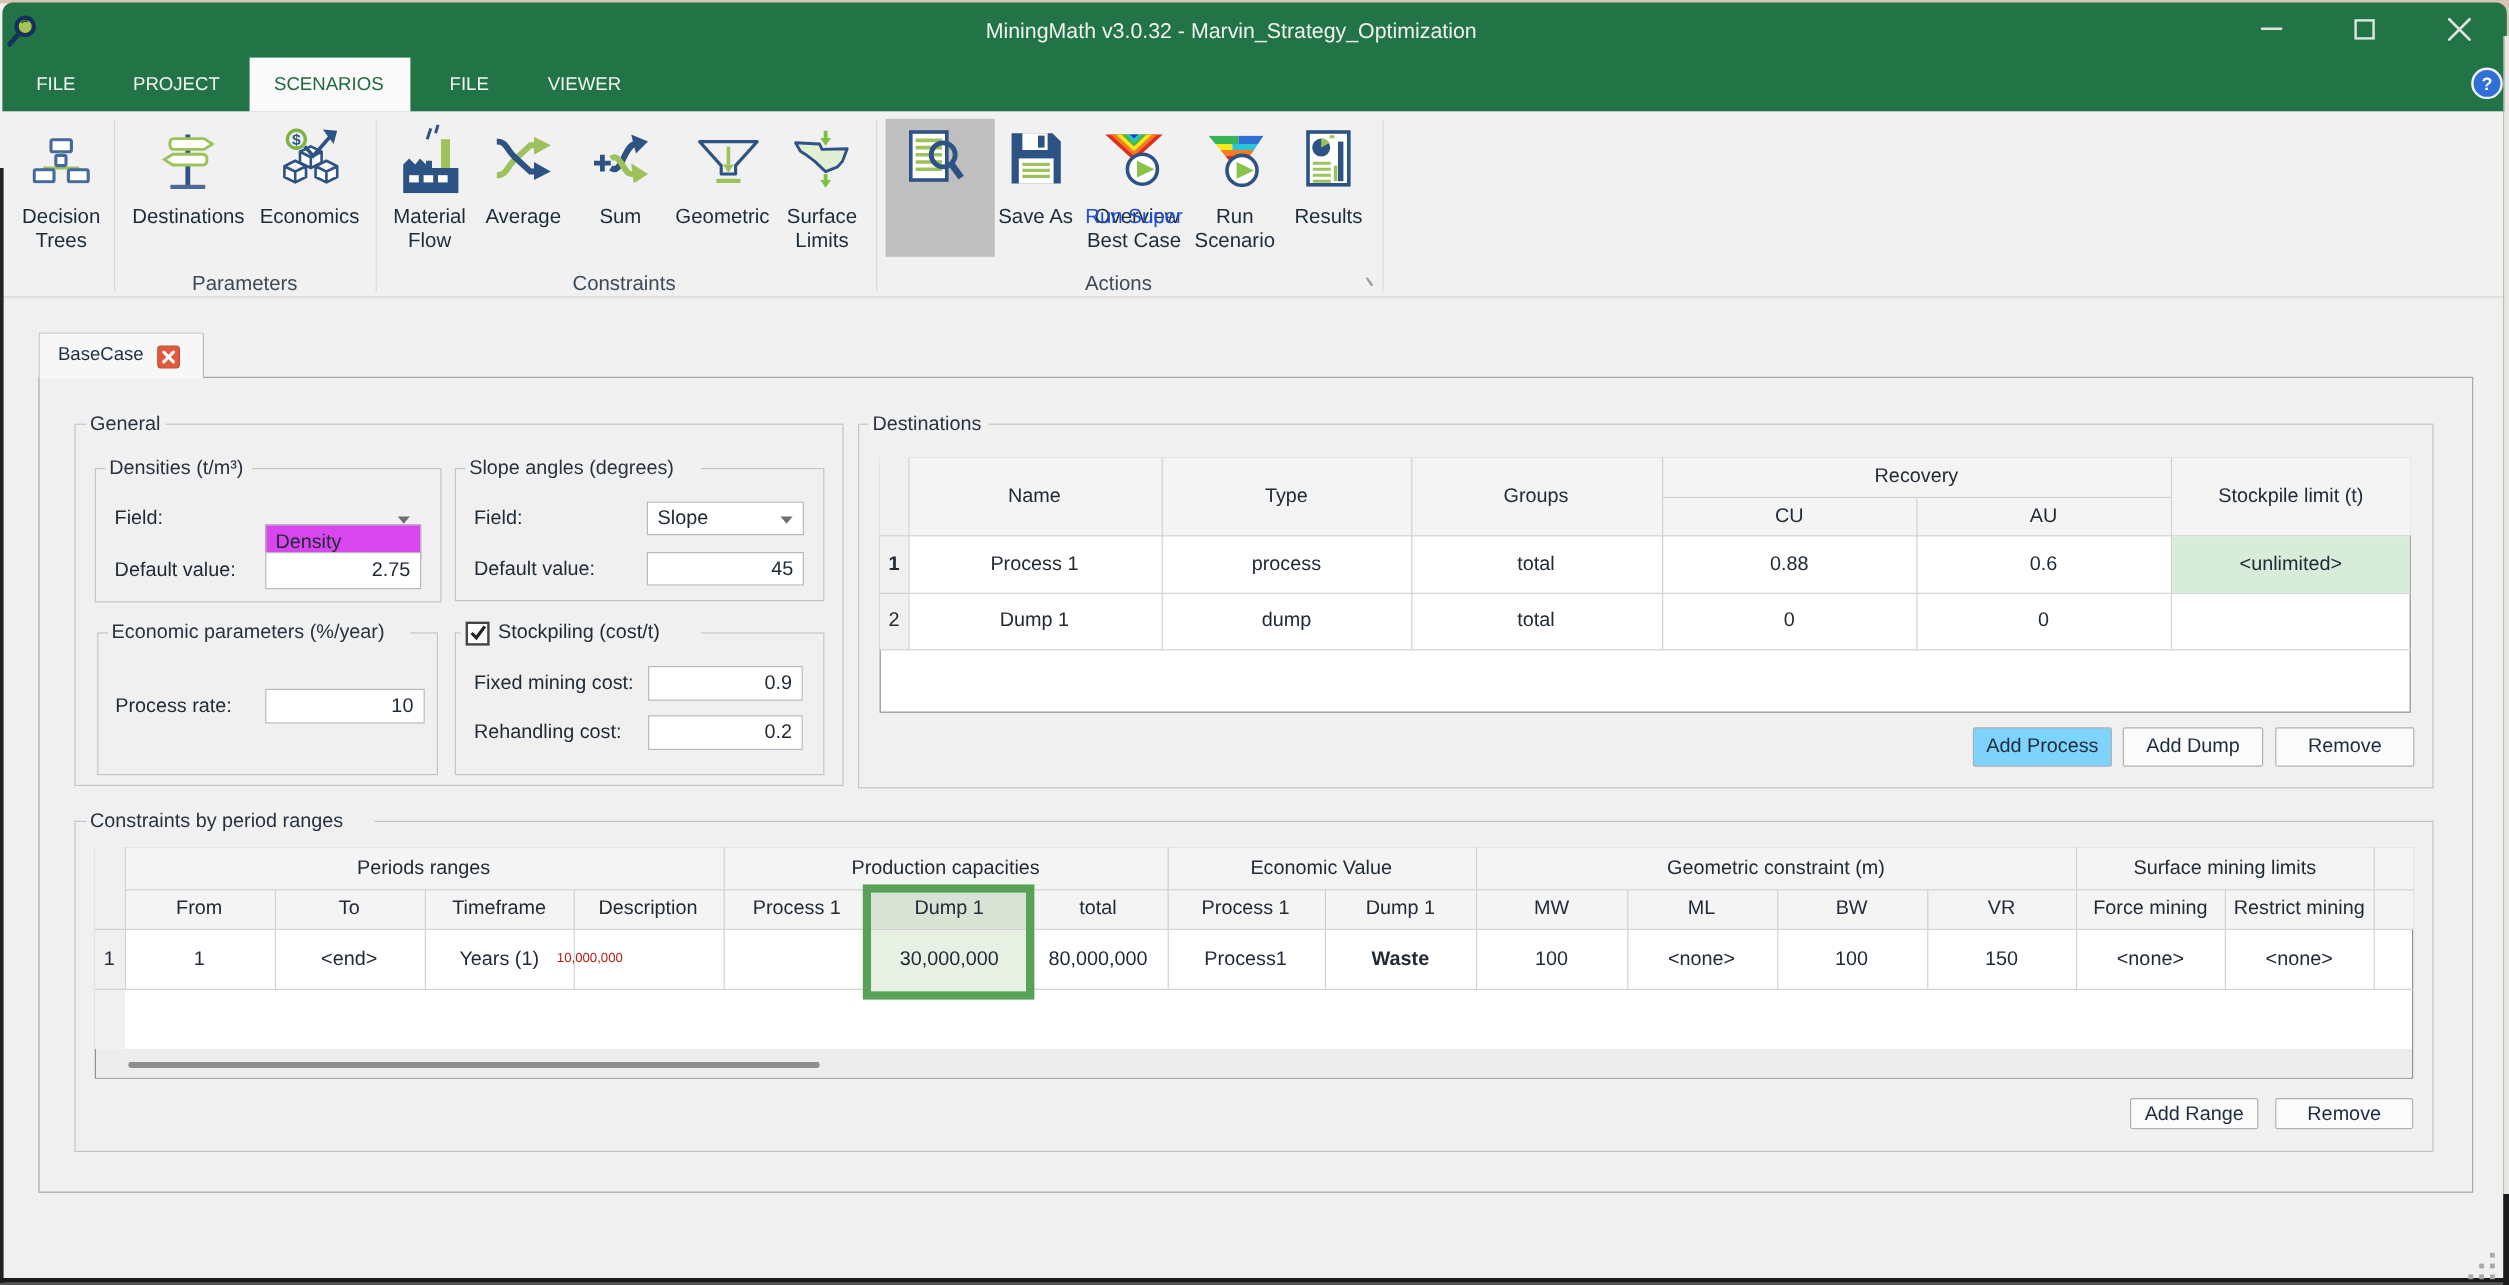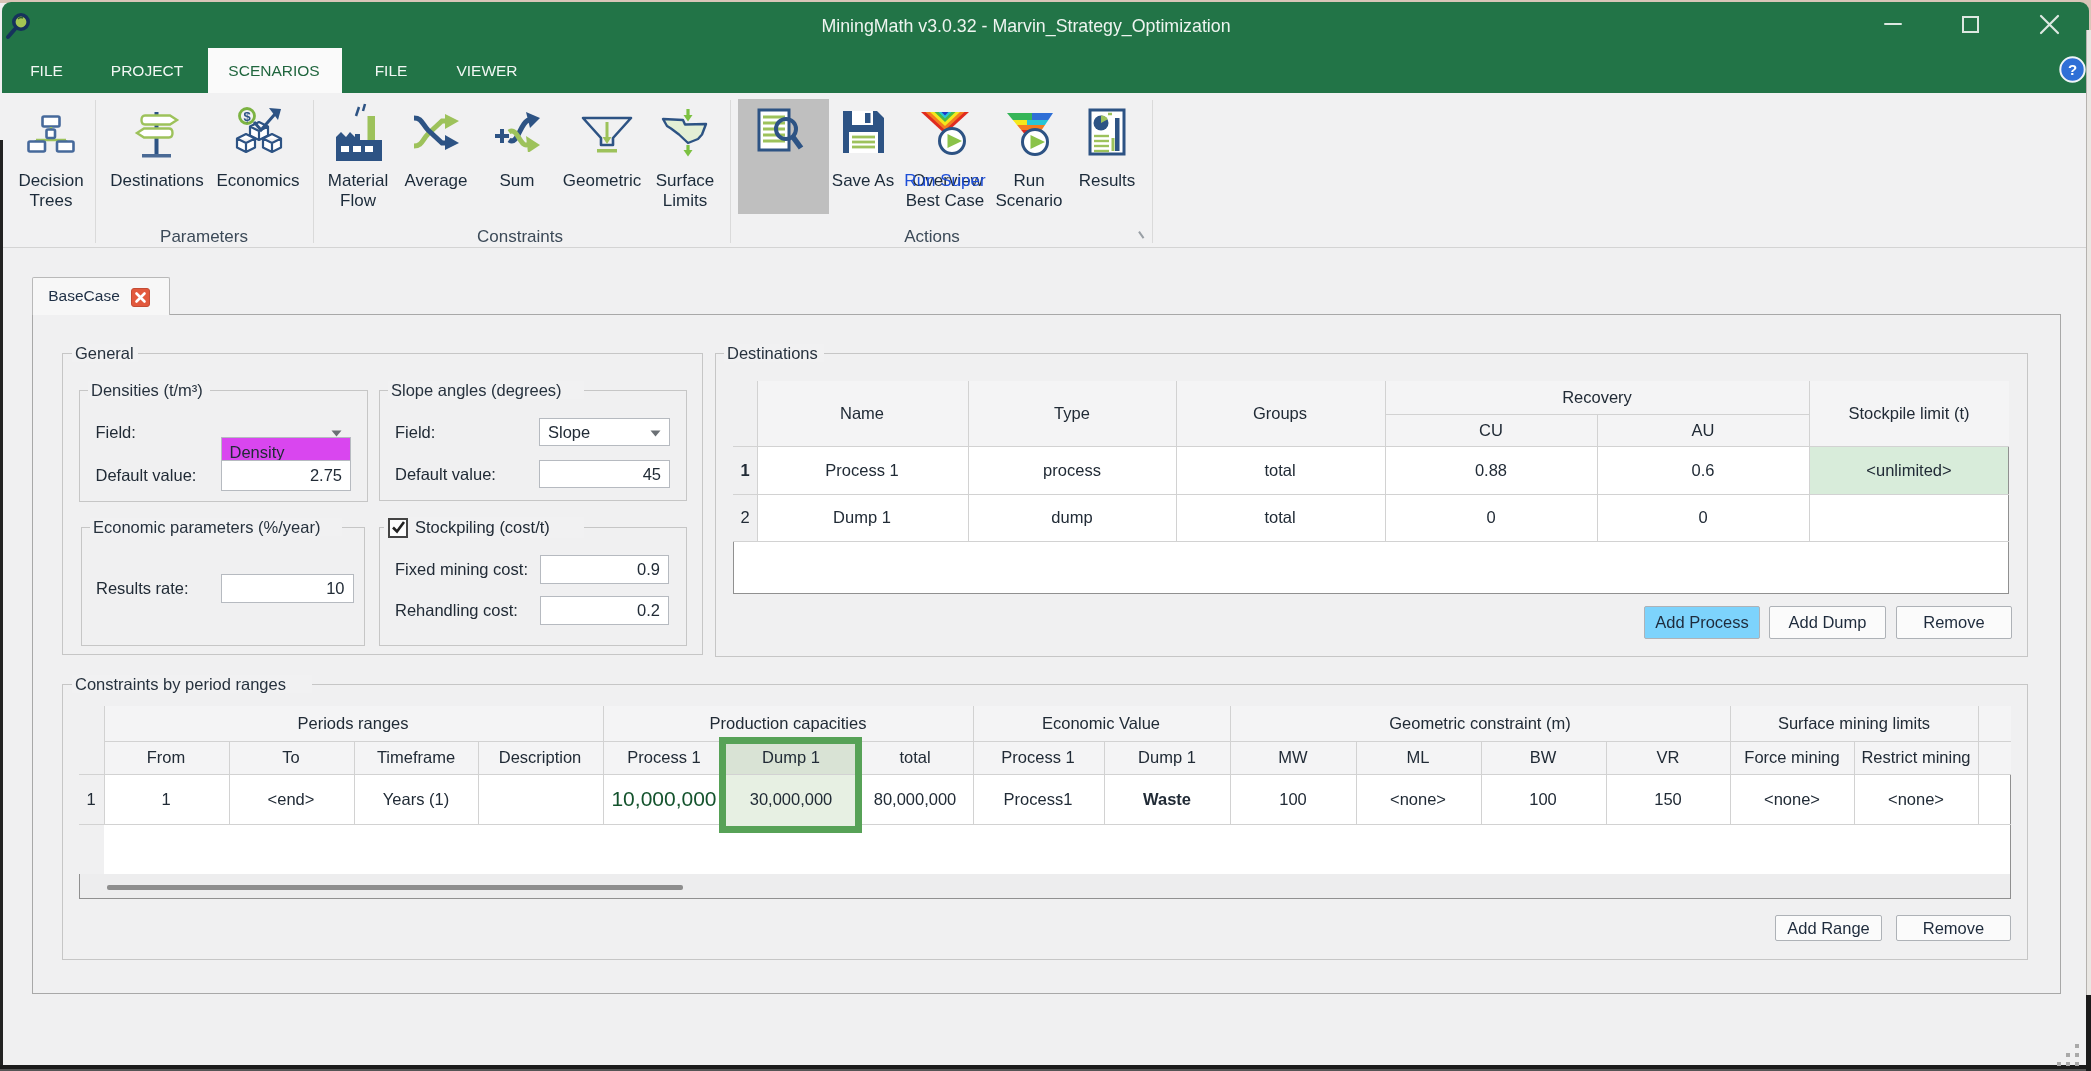--- a/index.html
+++ b/index.html
@@ -223,21 +223,21 @@
     </svg>
 <div style="position:absolute;left:95.5px;top:460px;width:600px;height:31px;line-height:31px;font-size:16.5px;color:#212b36;">Default value:</div>
 <div style="position:absolute;left:220.5px;top:460px;width:130.5px;height:31px;background:#fff;border:1px solid #b6bac0;line-height:29px;font-size:16.5px;color:#212b36;padding-right:8px;text-align:right;">2.75</div>
 <div style="position:absolute;left:395px;top:418px;width:600px;height:28px;line-height:28px;font-size:16.5px;color:#212b36;">Field:</div>
 <div style="position:absolute;left:539px;top:418px;width:131px;height:28px;background:#fff;border:1px solid #b6bac0;line-height:26px;font-size:16.5px;color:#212b36;padding-left:8px;text-align:left;">Slope</div>
 <svg style="position:absolute;left:650px;top:429.5px" width="11" height="7" viewBox="0 0 11 7">
 <path d="M0.5 0.5 L10.5 0.5 L5.5 6.5 Z" fill="#6b7075"></path>
     </svg>
 <div style="position:absolute;left:395px;top:460px;width:600px;height:28px;line-height:28px;font-size:16.5px;color:#212b36;">Default value:</div>
 <div style="position:absolute;left:539px;top:460px;width:131px;height:28px;background:#fff;border:1px solid #b6bac0;line-height:26px;font-size:16.5px;color:#212b36;padding-right:8px;text-align:right;">45</div>
-<div style="position:absolute;left:96px;top:574px;width:600px;height:29px;line-height:29px;font-size:16.5px;color:#212b36;">Results rate:</div>
+<div style="position:absolute;left:96px;top:574px;width:600px;height:29px;line-height:29px;font-size:16.5px;color:#212b36;">Process rate:</div>
 <div style="position:absolute;left:221px;top:574px;width:132.5px;height:29px;background:#fff;border:1px solid #b6bac0;line-height:27px;font-size:16.5px;color:#212b36;padding-right:8px;text-align:right;">10</div>
 <div style="position:absolute;left:395px;top:555px;width:600px;height:29px;line-height:29px;font-size:16.5px;color:#212b36;">Fixed mining cost:</div>
 <div style="position:absolute;left:539.5px;top:555px;width:129.5px;height:29px;background:#fff;border:1px solid #b6bac0;line-height:27px;font-size:16.5px;color:#212b36;padding-right:8px;text-align:right;">0.9</div>
 <div style="position:absolute;left:395px;top:596px;width:600px;height:29px;line-height:29px;font-size:16.5px;color:#212b36;">Rehandling cost:</div>
 <div style="position:absolute;left:539.5px;top:596px;width:129.5px;height:29px;background:#fff;border:1px solid #b6bac0;line-height:27px;font-size:16.5px;color:#212b36;padding-right:8px;text-align:right;">0.2</div>
 <div style="position:absolute;left:715px;top:353px;width:1312.5px;height:304px;border:1px solid #c6c6c6;"></div>
 <div style="position:absolute;left:724px;top:344px;width:100px;height:18px;background:#f1f1f2;line-height:18px;font-size:16.5px;color:#27323e;padding:0 3px;">Destinations</div>
 <div style="position:absolute;left:733px;top:381px;width:1276px;height:213px;background:#fff;border:1px solid #909090;"></div>
 <div style="position:absolute;left:733px;top:381px;width:1276px;height:65px;background:#f4f4f5;"></div>
 <div style="position:absolute;left:733px;top:381px;width:24px;height:160px;background:#f0f0f1;"></div>
@@ -322,21 +322,21 @@
 <div style="position:absolute;left:1093.0px;top:741px;width:400px;height:33px;line-height:33px;text-align:center;font-size:16.5px;color:#212b36;font-weight:400;">MW</div>
 <div style="position:absolute;left:1218.0px;top:741px;width:400px;height:33px;line-height:33px;text-align:center;font-size:16.5px;color:#212b36;font-weight:400;">ML</div>
 <div style="position:absolute;left:1343.0px;top:741px;width:400px;height:33px;line-height:33px;text-align:center;font-size:16.5px;color:#212b36;font-weight:400;">BW</div>
 <div style="position:absolute;left:1468.0px;top:741px;width:400px;height:33px;line-height:33px;text-align:center;font-size:16.5px;color:#212b36;font-weight:400;">VR</div>
 <div style="position:absolute;left:1592.0px;top:741px;width:400px;height:33px;line-height:33px;text-align:center;font-size:16.5px;color:#212b36;font-weight:400;">Force mining</div>
 <div style="position:absolute;left:1716.0px;top:741px;width:400px;height:33px;line-height:33px;text-align:center;font-size:16.5px;color:#212b36;font-weight:400;">Restrict mining</div>
 <div style="position:absolute;left:-109.0px;top:774px;width:400px;height:50px;line-height:50px;text-align:center;font-size:16.5px;color:#212b36;font-weight:400;">1</div>
 <div style="position:absolute;left:-34.0px;top:774px;width:400px;height:50px;line-height:50px;text-align:center;font-size:16.5px;color:#212b36;font-weight:400;">1</div>
 <div style="position:absolute;left:91.0px;top:774px;width:400px;height:50px;line-height:50px;text-align:center;font-size:16.5px;color:#212b36;font-weight:400;">&lt;end&gt;</div>
 <div style="position:absolute;left:216.0px;top:774px;width:400px;height:50px;line-height:50px;text-align:center;font-size:16.5px;color:#212b36;font-weight:400;">Years (1)</div>
-<div style="position:absolute;left:464.0px;top:774px;width:400px;height:50px;line-height:50px;text-align:center;font-size:21px;color:#14532d;font-weight:400;">10,000,000</div>
+<div style="position:absolute;left:464.0px;top:774px;width:400px;height:50px;line-height:50px;text-align:left;font-size:11px;color:#b91c1c;font-weight:400;">10,000,000</div>
 <div style="position:absolute;left:591.0px;top:774px;width:400px;height:50px;line-height:50px;text-align:center;font-size:16.5px;color:#212b36;font-weight:400;">30,000,000</div>
 <div style="position:absolute;left:715.0px;top:774px;width:400px;height:50px;line-height:50px;text-align:center;font-size:16.5px;color:#212b36;font-weight:400;">80,000,000</div>
 <div style="position:absolute;left:838.0px;top:774px;width:400px;height:50px;line-height:50px;text-align:center;font-size:16.5px;color:#212b36;font-weight:400;">Process1</div>
 <div style="position:absolute;left:967.0px;top:774px;width:400px;height:50px;line-height:50px;text-align:center;font-size:16.5px;color:#212b36;font-weight:700;">Waste</div>
 <div style="position:absolute;left:1093.0px;top:774px;width:400px;height:50px;line-height:50px;text-align:center;font-size:16.5px;color:#212b36;font-weight:400;">100</div>
 <div style="position:absolute;left:1218.0px;top:774px;width:400px;height:50px;line-height:50px;text-align:center;font-size:16.5px;color:#212b36;font-weight:400;">&lt;none&gt;</div>
 <div style="position:absolute;left:1343.0px;top:774px;width:400px;height:50px;line-height:50px;text-align:center;font-size:16.5px;color:#212b36;font-weight:400;">100</div>
 <div style="position:absolute;left:1468.0px;top:774px;width:400px;height:50px;line-height:50px;text-align:center;font-size:16.5px;color:#212b36;font-weight:400;">150</div>
 <div style="position:absolute;left:1592.0px;top:774px;width:400px;height:50px;line-height:50px;text-align:center;font-size:16.5px;color:#212b36;font-weight:400;">&lt;none&gt;</div>
 <div style="position:absolute;left:1716.0px;top:774px;width:400px;height:50px;line-height:50px;text-align:center;font-size:16.5px;color:#212b36;font-weight:400;">&lt;none&gt;</div>

